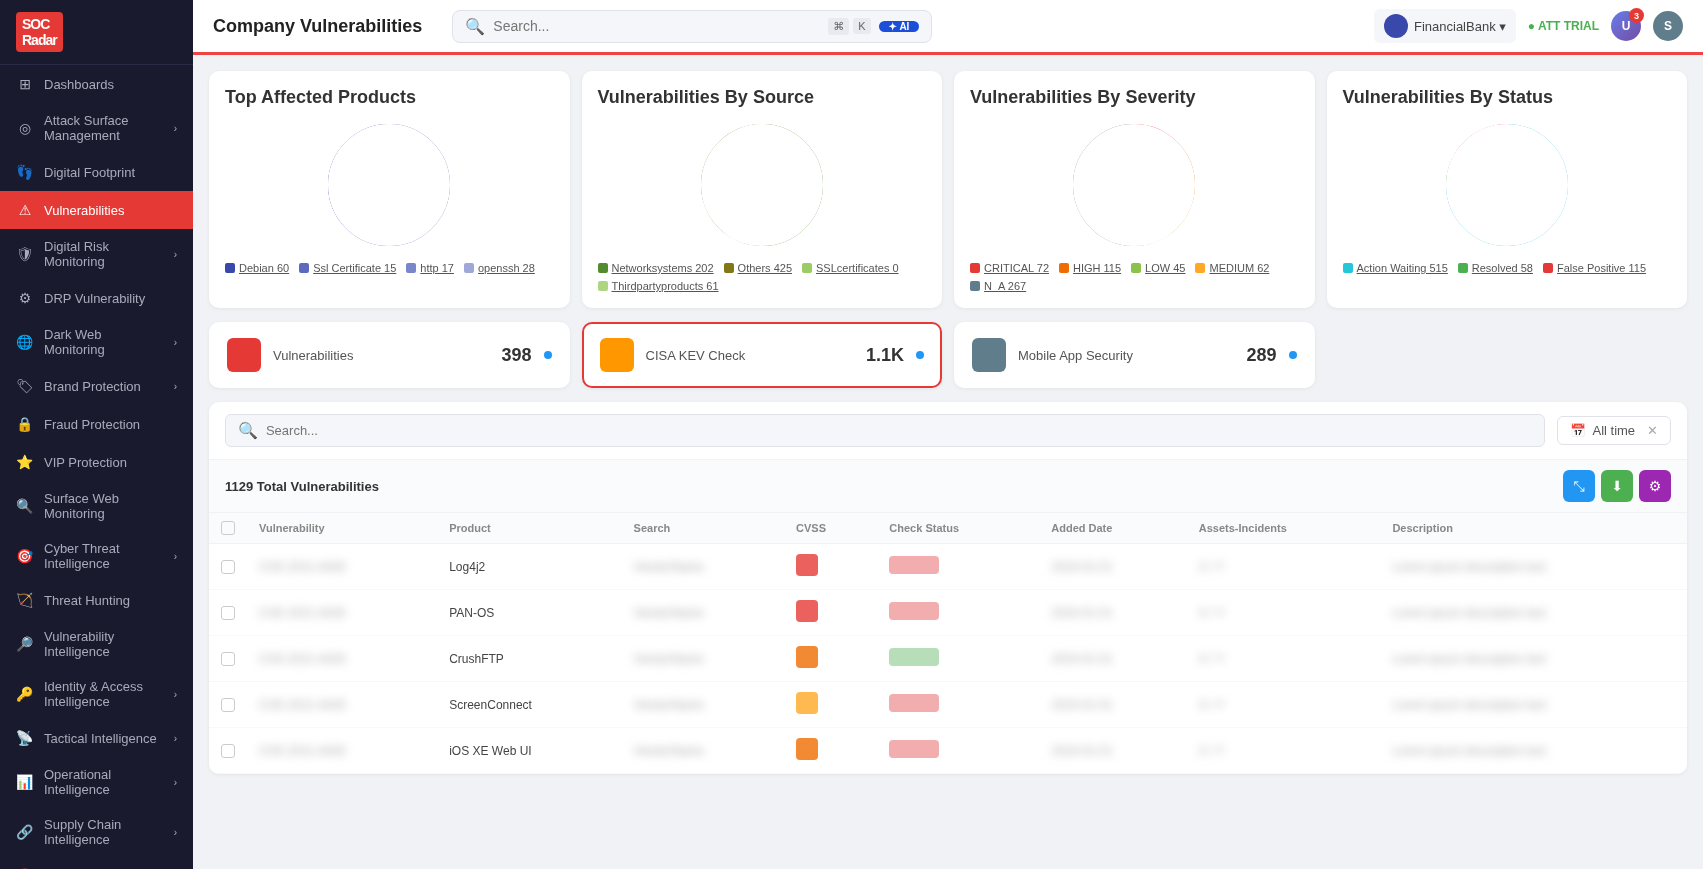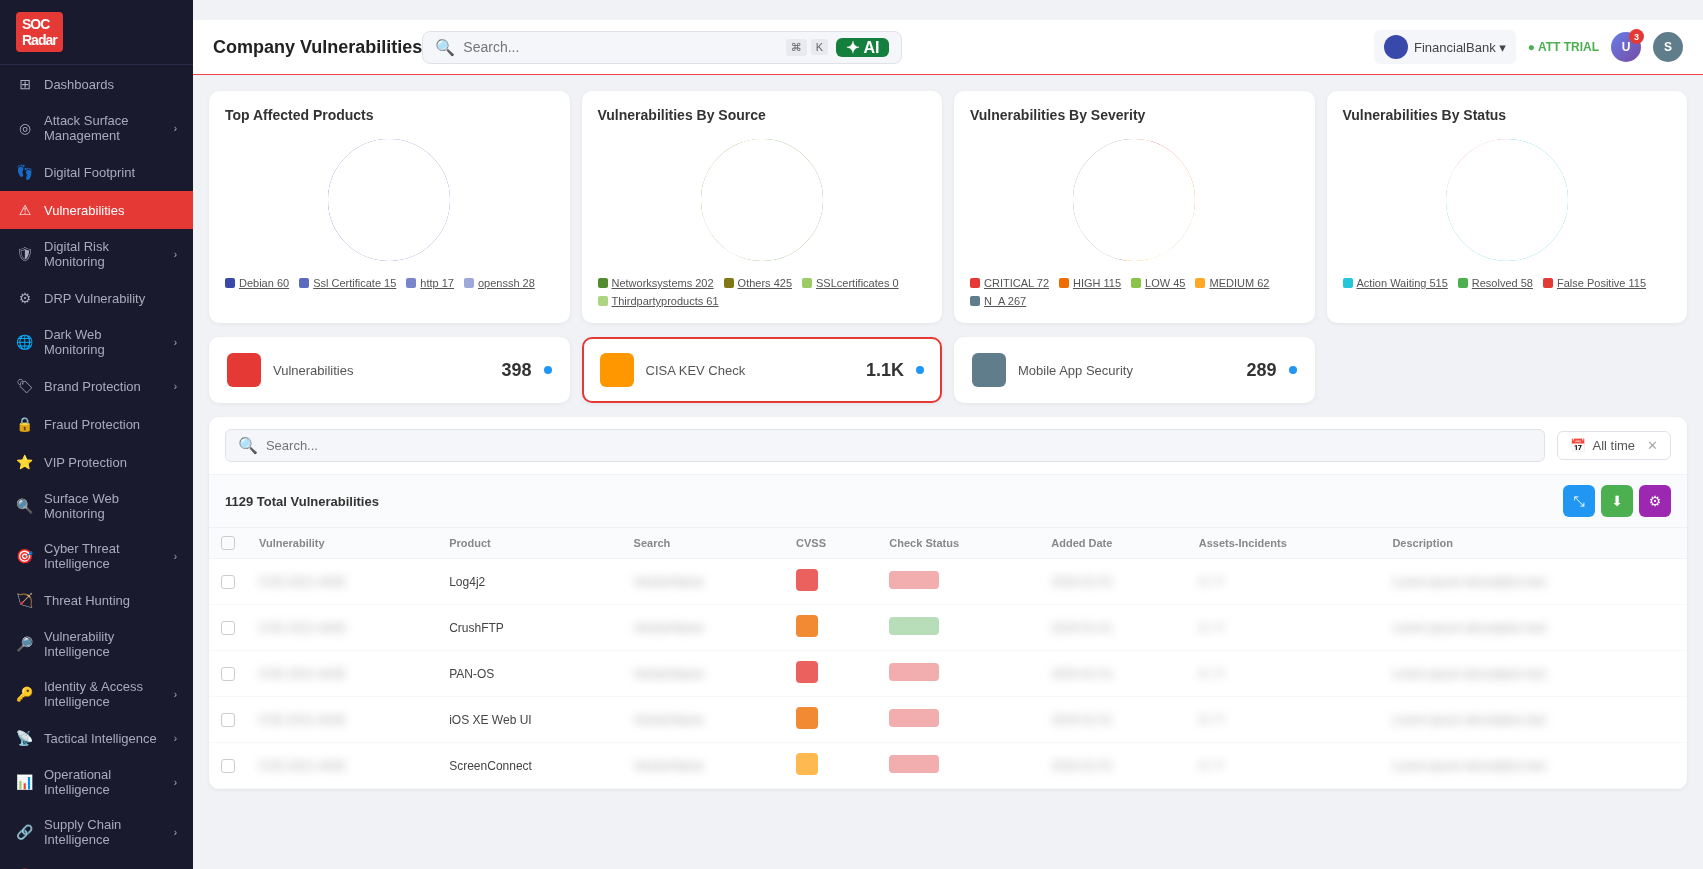--- a/index.html
+++ b/index.html
@@ -51,28 +51,27 @@
     .main {
       flex: 1;
       display: flex;
       flex-direction: column;
       overflow: hidden;
     }
 
     
     .topbar {
       background: white;
-      border-bottom: 1px solid #ef4444;
+      border-bottom: 3px solid #ef4444;
       display: flex;
       align-items: center;
       padding: 0 20px;
       height: 55px;
-      gap: 0;
+      gap: 30px;
       flex-shrink: 0;
-      margin-top: 20px;
     }
     .page-title {
       font-size: 18px;
       font-weight: 600;
       color: #222;
       white-space: nowrap;
     }
     .search-bar {
       flex: 1;
       max-width: 480px;
@@ -98,26 +97,26 @@
       align-items: center;
     }
     .kbd {
       background: #e8eaf0;
       border-radius: 3px;
       padding: 2px 5px;
       font-size: 11px;
       color: #666;
     }
     .ai-btn {
-      background: #15803d;
+      background: #1d4ed8;
       color: white;
       border: none;
       border-radius: 6px;
       padding: 0 10px;
-      font-size: 16px;
+      font-size: 10px;
       font-weight: 600;
       cursor: pointer;
       display: flex;
       align-items: center;
       gap: 4px;
     }
     .topbar-right {
       margin-left: auto;
       display: flex;
       align-items: center;
@@ -167,21 +166,21 @@
       gap: 12px;
       margin-bottom: 14px;
     }
     .chart-card {
       background: white;
       border-radius: 10px;
       padding: 16px;
       box-shadow: 0 1px 4px rgba(0,0,0,0.06);
     }
     .chart-title {
-      font-size: 14px;
+      font-size: 18px;
       font-weight: 600;
       color: #333;
       margin-bottom: 12px;
     }
     .chart-donut-wrap {
       display: flex;
       justify-content: center;
       margin-bottom: 12px;
     }
     .chart-legend {
@@ -675,75 +674,75 @@
     </td>
     <td><span class="blurred">2024-01-01</span></td>
     <td><span class="blurred">X / Y</span></td>
     <td><span class="blurred">Lorem ipsum description text</span></td>
   </tr>
             <tr>
     <td>
                 <div class="check-box"></div>
               </td>
     <td><span class="cve-link blurred">CVE-2021-4428</span></td>
-    <td>CrushFTP</td>
+    <td>PAN-OS</td>
     <td><span class="blurred">VendorName</span></td>
     <td>
-      <span style="display:inline-block;width:22px;height:22px;border-radius:4px;background:#ef6c00;opacity:0.8;"></span>
-    </td>
-    <td>
-      <span style="display:inline-block;width:50px;height:18px;border-radius:4px;background:#a5d6a7;opacity:0.8;"></span>
+      <span style="display:inline-block;width:22px;height:22px;border-radius:4px;background:#e53935;opacity:0.8;"></span>
+    </td>
+    <td>
+      <span style="display:inline-block;width:50px;height:18px;border-radius:4px;background:#ef9a9a;opacity:0.8;"></span>
     </td>
     <td><span class="blurred">2024-01-01</span></td>
     <td><span class="blurred">X / Y</span></td>
     <td><span class="blurred">Lorem ipsum description text</span></td>
   </tr>
             <tr>
     <td>
                 <div class="check-box"></div>
               </td>
     <td><span class="cve-link blurred">CVE-2021-4428</span></td>
-    <td>PAN-OS</td>
+    <td>CrushFTP</td>
     <td><span class="blurred">VendorName</span></td>
     <td>
-      <span style="display:inline-block;width:22px;height:22px;border-radius:4px;background:#e53935;opacity:0.8;"></span>
-    </td>
-    <td>
-      <span style="display:inline-block;width:50px;height:18px;border-radius:4px;background:#ef9a9a;opacity:0.8;"></span>
+      <span style="display:inline-block;width:22px;height:22px;border-radius:4px;background:#ef6c00;opacity:0.8;"></span>
+    </td>
+    <td>
+      <span style="display:inline-block;width:50px;height:18px;border-radius:4px;background:#a5d6a7;opacity:0.8;"></span>
     </td>
     <td><span class="blurred">2024-01-01</span></td>
     <td><span class="blurred">X / Y</span></td>
     <td><span class="blurred">Lorem ipsum description text</span></td>
   </tr>
             <tr>
     <td>
                 <div class="check-box"></div>
               </td>
     <td><span class="cve-link blurred">CVE-2021-4428</span></td>
-    <td>iOS XE Web UI</td>
+    <td>ScreenConnect</td>
     <td><span class="blurred">VendorName</span></td>
     <td>
-      <span style="display:inline-block;width:22px;height:22px;border-radius:4px;background:#ef6c00;opacity:0.8;"></span>
+      <span style="display:inline-block;width:22px;height:22px;border-radius:4px;background:#ffa726;opacity:0.8;"></span>
     </td>
     <td>
       <span style="display:inline-block;width:50px;height:18px;border-radius:4px;background:#ef9a9a;opacity:0.8;"></span>
     </td>
     <td><span class="blurred">2024-01-01</span></td>
     <td><span class="blurred">X / Y</span></td>
     <td><span class="blurred">Lorem ipsum description text</span></td>
   </tr>
             <tr>
     <td>
                 <div class="check-box"></div>
               </td>
     <td><span class="cve-link blurred">CVE-2021-4428</span></td>
-    <td>ScreenConnect</td>
+    <td>iOS XE Web UI</td>
     <td><span class="blurred">VendorName</span></td>
     <td>
-      <span style="display:inline-block;width:22px;height:22px;border-radius:4px;background:#ffa726;opacity:0.8;"></span>
+      <span style="display:inline-block;width:22px;height:22px;border-radius:4px;background:#ef6c00;opacity:0.8;"></span>
     </td>
     <td>
       <span style="display:inline-block;width:50px;height:18px;border-radius:4px;background:#ef9a9a;opacity:0.8;"></span>
     </td>
     <td><span class="blurred">2024-01-01</span></td>
     <td><span class="blurred">X / Y</span></td>
     <td><span class="blurred">Lorem ipsum description text</span></td>
   </tr>
           </tbody>
       </table>

